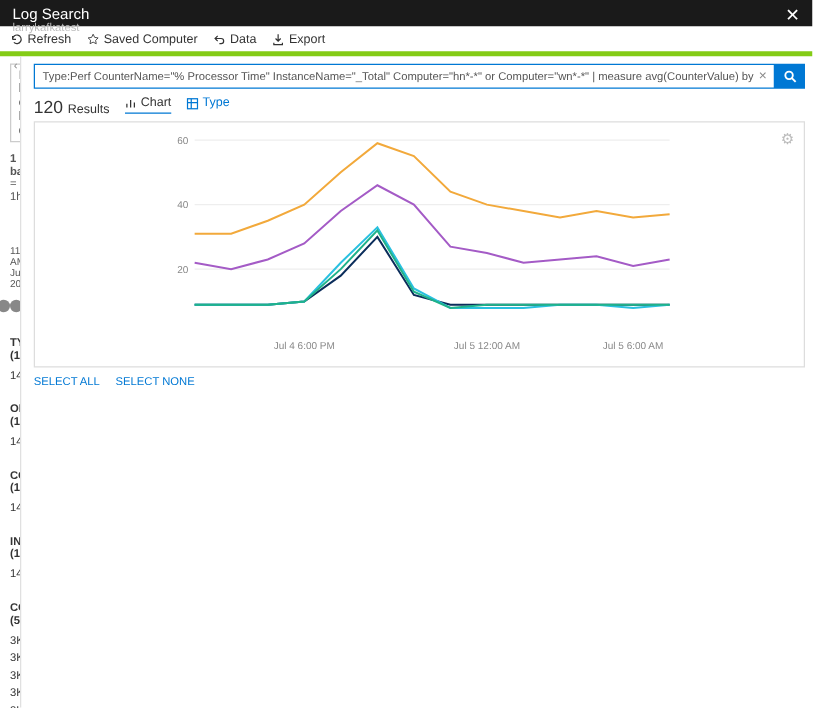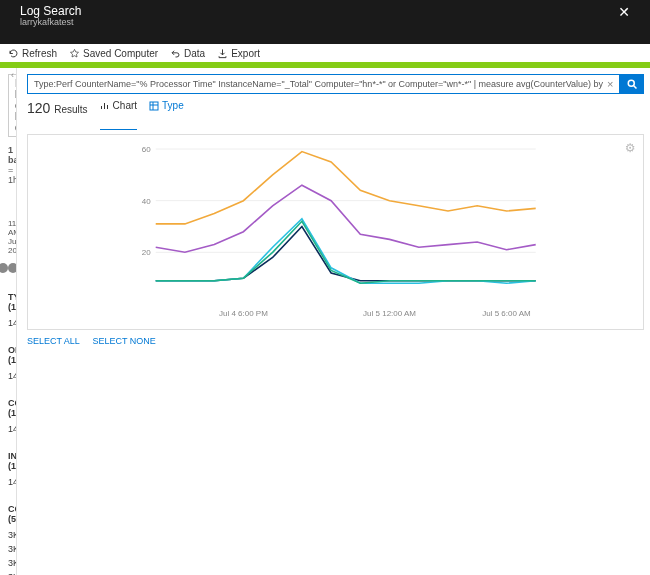--- a/index.html
+++ b/index.html
@@ -1,24 +1,24 @@
 <!DOCTYPE html>
 <html><head>
 <meta charset="utf-8">
 <style>
 * { box-sizing: border-box; margin: 0; padding: 0; font-family: "Segoe UI", Arial, sans-serif; }
 body { width: 650px; height: 575px; background: #fff; font-size: 10px; color: #333; overflow: hidden; }
 
-.titlebar { background: #1a1a1a; color: #fff; padding: 4px 20px; display: flex; justify-content: space-between; align-items: flex-start; height: 44px; }
+.titlebar { background: #1a1a1a; color: #fff; padding: 4px 10px; display: flex; justify-content: space-between; align-items: flex-start; height: 21px; }
 .titlebar-left { display: flex; flex-direction: column; }
 .titlebar-title { font-size: 12px; font-weight: 400; }
 .titlebar-sub { font-size: 9px; color: #bbb; margin-top: -1px; }
 .titlebar-close { font-size: 14px; cursor: pointer; color: #fff; }
 
-.toolbar { border-bottom: 6px solid #84cc16; padding: 4px 8px; display: flex; gap: 12px; align-items: center; height: 24px; }
+.toolbar { border-bottom: 4px solid #84cc16; padding: 4px 8px; display: flex; gap: 12px; align-items: flex-end; height: 24px; }
 .tool-btn { display: flex; align-items: center; gap: 3px; font-size: 10px; color: #333; cursor: pointer; }
 .tool-btn svg { width: 11px; height: 11px; }
 
 .main { display: flex; height: calc(575px - 30px - 24px); }
 .sidebar { width: 194px; border-right: 1px solid #e0e0e0; padding: 6px 8px; overflow-y: auto; position: relative; }
 .content { flex: 1; padding: 6px 10px; display: flex; flex-direction: column; }
 
 .collapse-handle { position: absolute; right: 2px; top: 2px; font-size: 9px; color: #888; cursor: pointer; }
 
 .date-select { border: 1px solid #ccc; padding: 3px 6px; font-size: 10px; display: flex; justify-content: space-between; align-items: center; cursor: pointer; margin-bottom: 8px; }
@@ -40,21 +40,21 @@
 .search-row { display: flex; gap: 0; margin-bottom: 6px; }
 .search-input { flex: 1; border: 1px solid #0078d4; padding: 3px 6px; font-size: 9px; color: #555; display: flex; justify-content: space-between; align-items: center; }
 .search-input .q { white-space: nowrap; overflow: hidden; text-overflow: ellipsis; }
 .search-input .x { color: #888; cursor: pointer; font-size: 11px; margin-left: 4px; }
 .search-btn { width: 24px; background: #0078d4; display: flex; align-items: center; justify-content: center; cursor: pointer; }
 .search-btn svg { width: 12px; height: 12px; fill: #fff; }
 
 .results-row { display: flex; align-items: flex-start; gap: 12px; font-size: 10px; margin-bottom: 4px; }
 .results-count { font-size: 14px; color: #333; }
 .results-count b { font-weight: 400; }
-.view-tab { display: flex; align-items: center; gap: 3px; font-size: 10px; color: #0078d4; cursor: pointer; padding-bottom: 18px; }
+.view-tab { display: flex; align-items: center; gap: 3px; font-size: 10px; color: #0078d4; cursor: pointer; padding-bottom: 2px; }
 .view-tab.active { border-bottom: 1px solid #0078d4; color: #333; }
 
 .chart-box { border: 1px solid #ddd; padding: 6px; flex: 0 0 auto; margin-bottom: 6px; position: relative; }
 .chart-gear { position: absolute; right: 8px; top: 6px; color: #bbb; font-size: 12px; cursor: pointer; }
 .chart-svg { width: 100%; height: 180px; }
 
 .legend-row { font-size: 9px; margin-bottom: 4px; }
 .legend-links { color: #0078d4; margin-bottom: 4px; }
 .legend-links span { cursor: pointer; margin-right: 10px; }
 .legend-items { display: flex; flex-wrap: wrap; gap: 6px 30px; }

